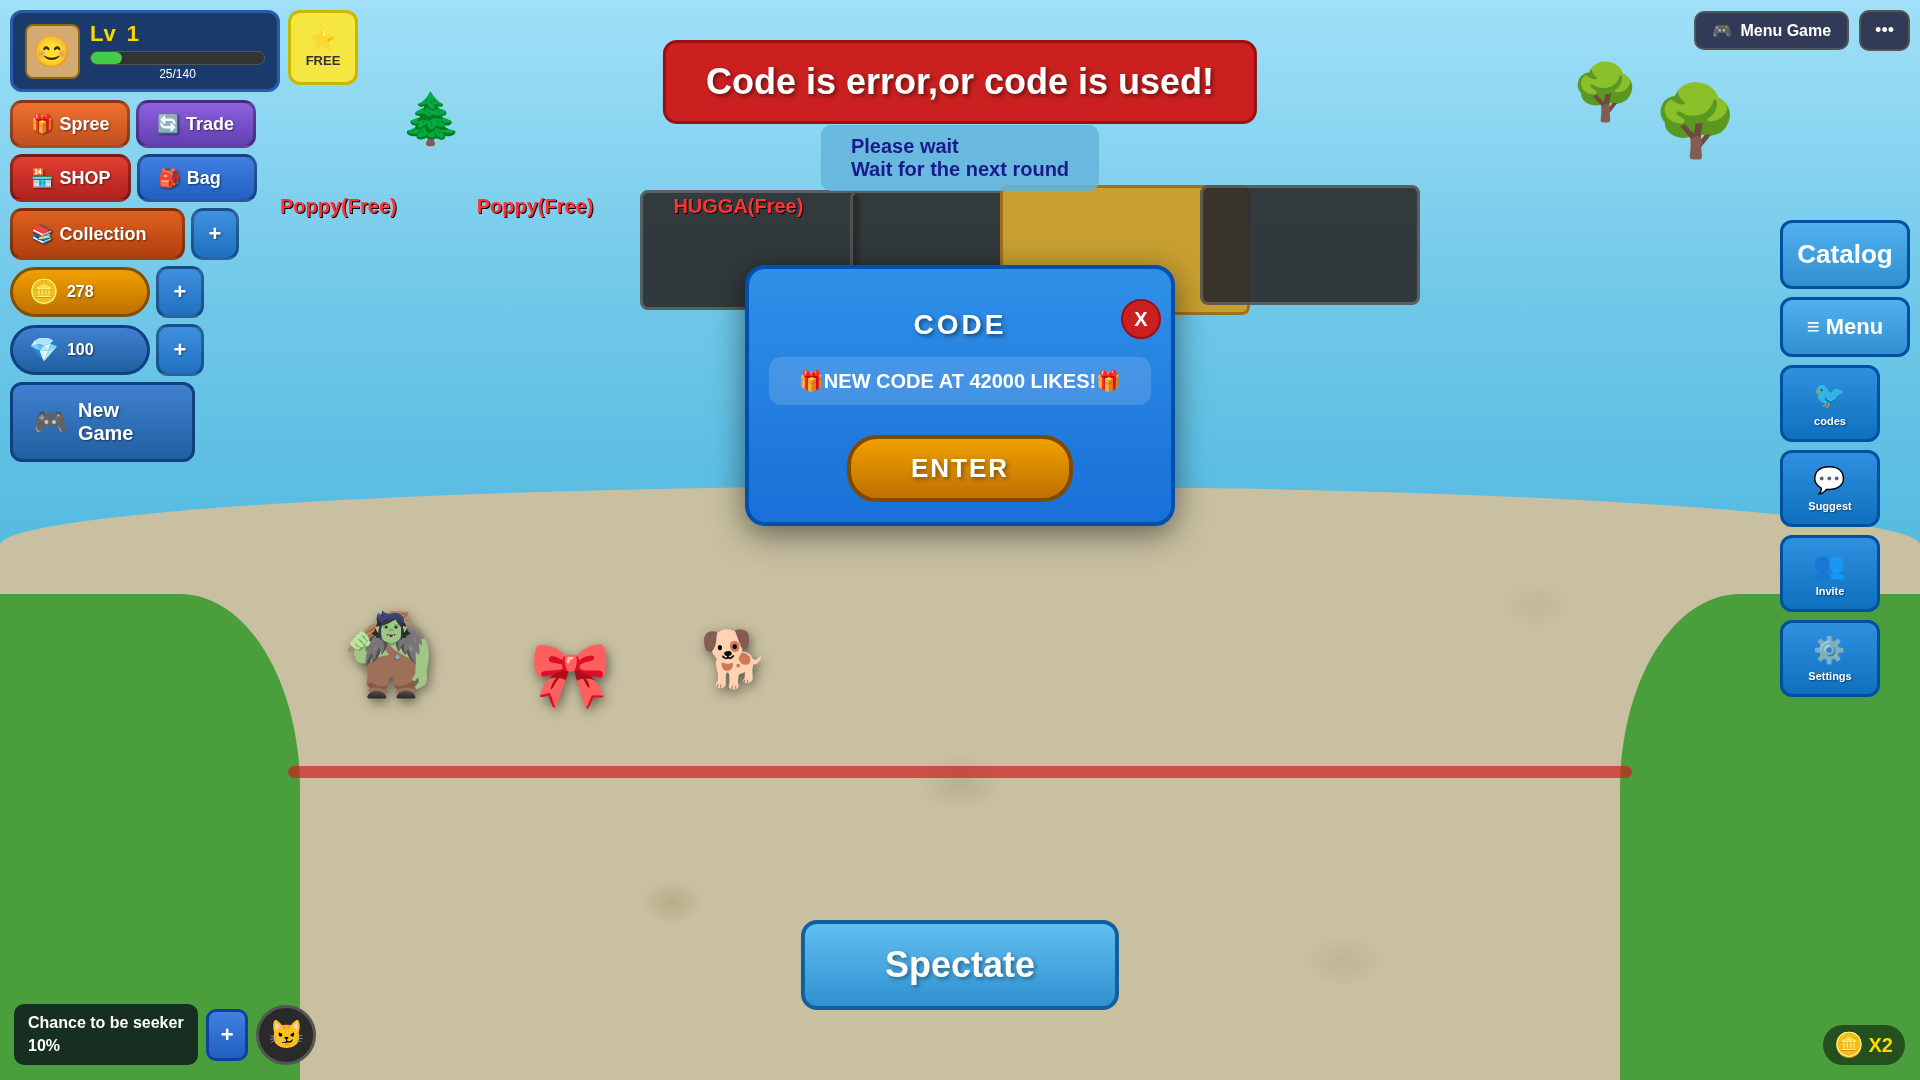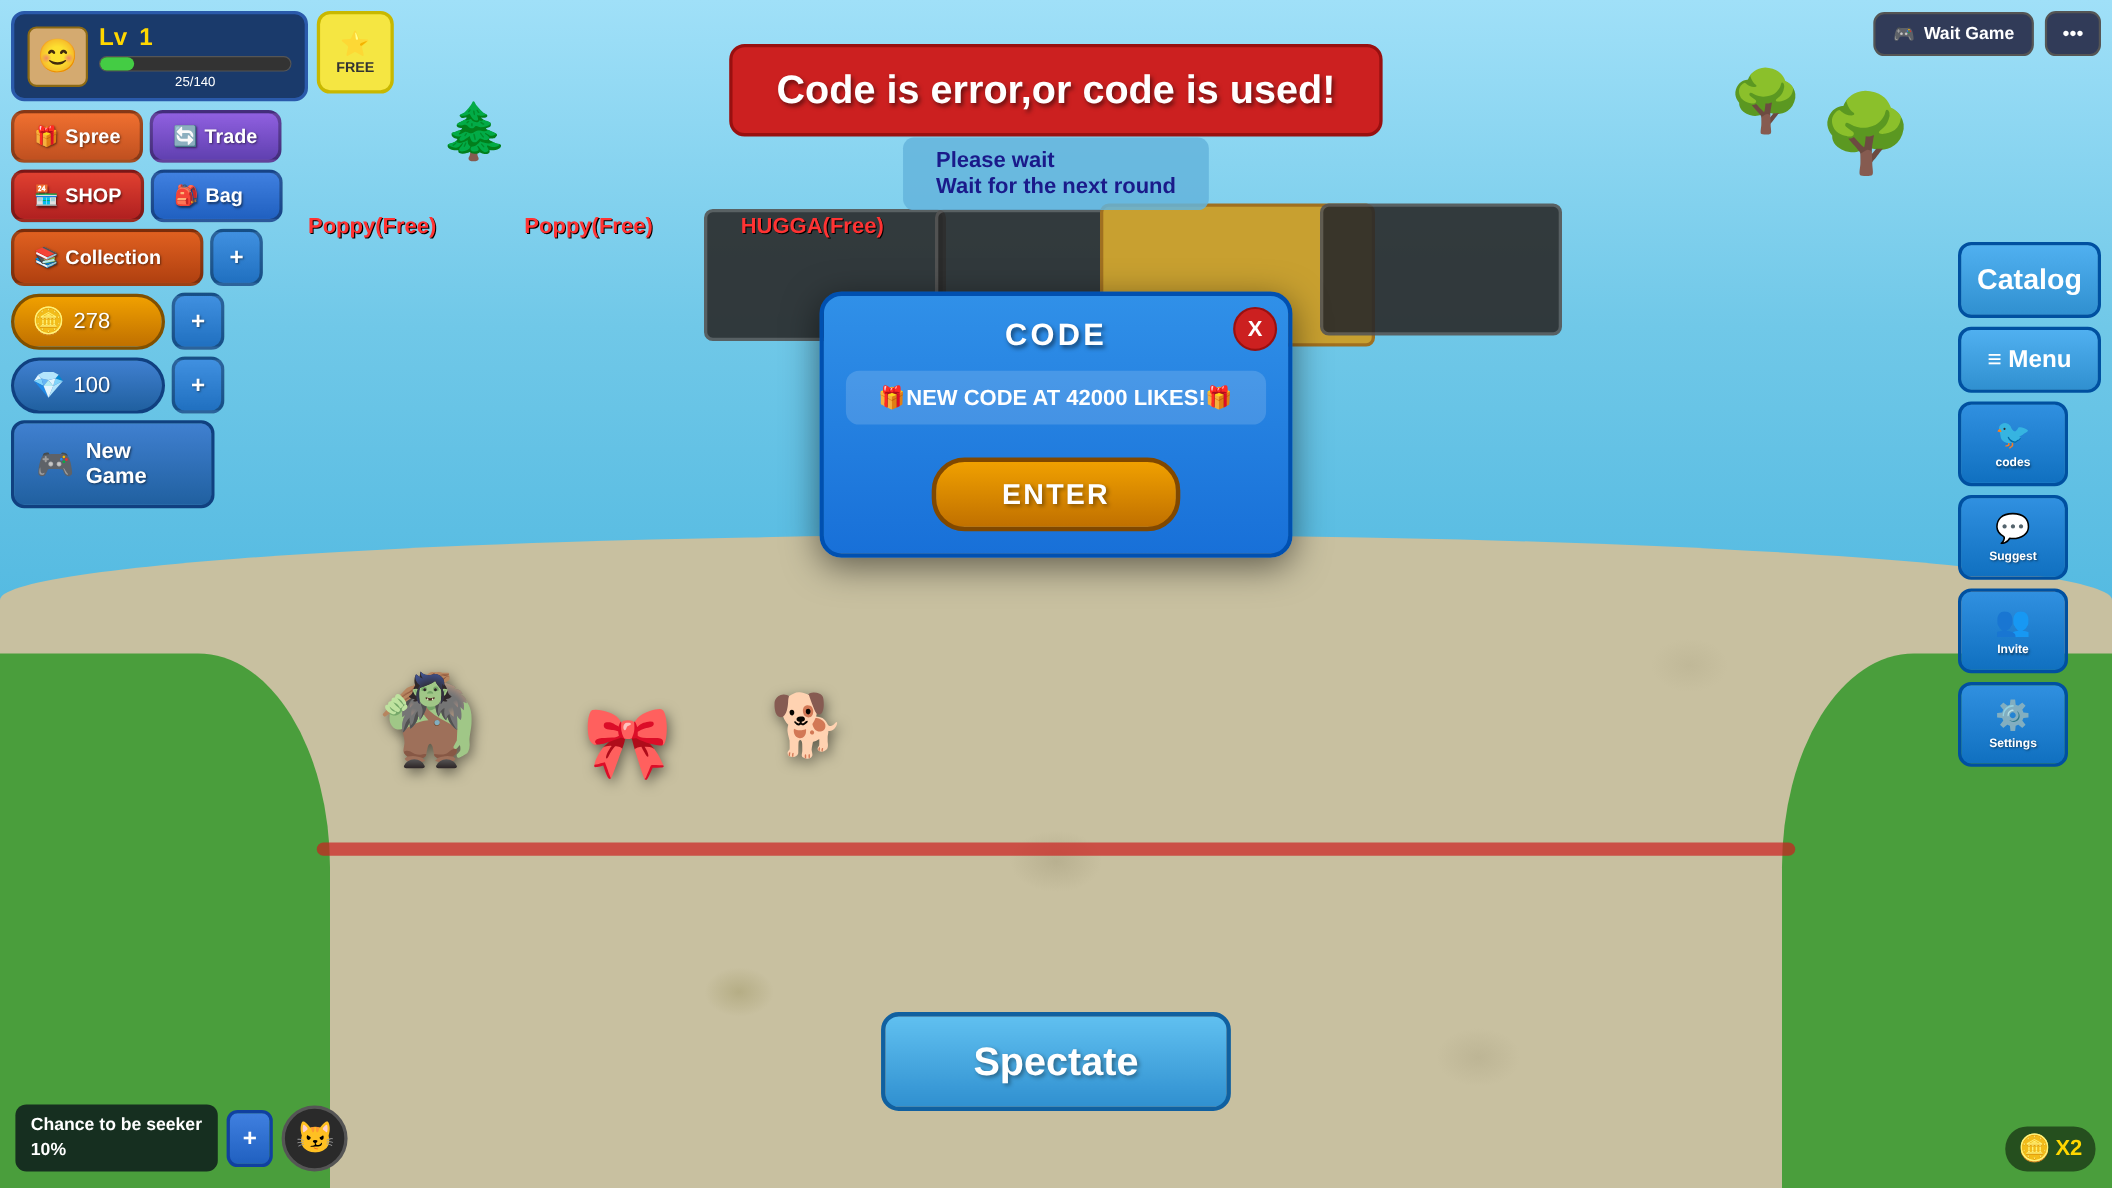--- a/index.html
+++ b/index.html
@@ -212,22 +212,22 @@
       min-width: 140px;
     }
 
     .currency-display.gem {
       background: linear-gradient(180deg, #4080d0 0%, #2060a0 100%);
       border-color: #104080;
     }
 
     .currency-amount {
       color: white;
-      font-size: 20px;
-      font-weight: 400;
+      font-size: 16px;
+      font-weight: 700;
       text-shadow: 1px 1px 2px rgba(0,0,0,0.5);
     }
 
     .coin-icon { font-size: 24px; }
 
     
     .new-game-btn {
       background: linear-gradient(180deg, #4080d0 0%, #2060a0 100%);
       border-radius: 12px;
       padding: 14px 20px;
@@ -458,20 +458,21 @@
       border: 4px solid #0050b0;
       box-shadow: 0 8px 32px rgba(0,0,0,0.5);
     }
 
     .code-modal-header {
       display: flex;
       justify-content: center;
       align-items: center;
       position: relative;
       margin-bottom: 16px;
+      margin-top: 20px;
     }
 
     .code-title {
       color: white;
       font-size: 28px;
       font-weight: 900;
       letter-spacing: 3px;
       text-shadow: 2px 2px 4px rgba(0,0,0,0.5);
     }
 
@@ -672,21 +673,21 @@
     <div>Chance to be seeker</div>
     <div>10%</div>
   </div>
   <div class="seeker-plus">+</div>
   <div class="seeker-avatar">😼</div>
 </div>
 
 <div class="top-right">
   <div class="more-game-btn">
     <span>🎮</span>
-    <span>Wait Game</span>
+    <span>Menu Game</span>
   </div>
   <div class="dots-btn">
     <span>•••</span>
   </div>
 </div>
 
 <div class="right-buttons">
 
   <div class="right-btn catalog-btn">
     <span style="color:white;font-size:26px;font-weight:900;">Catalog</span>

